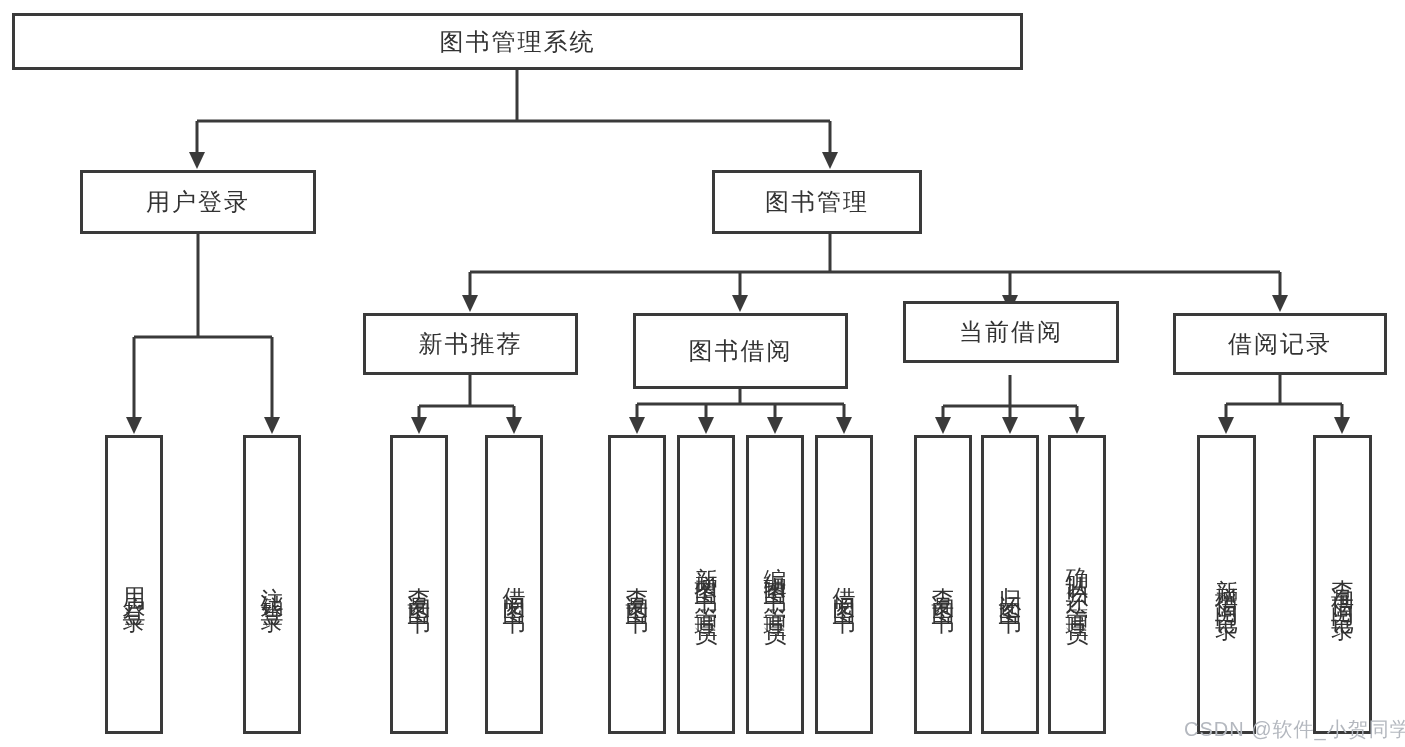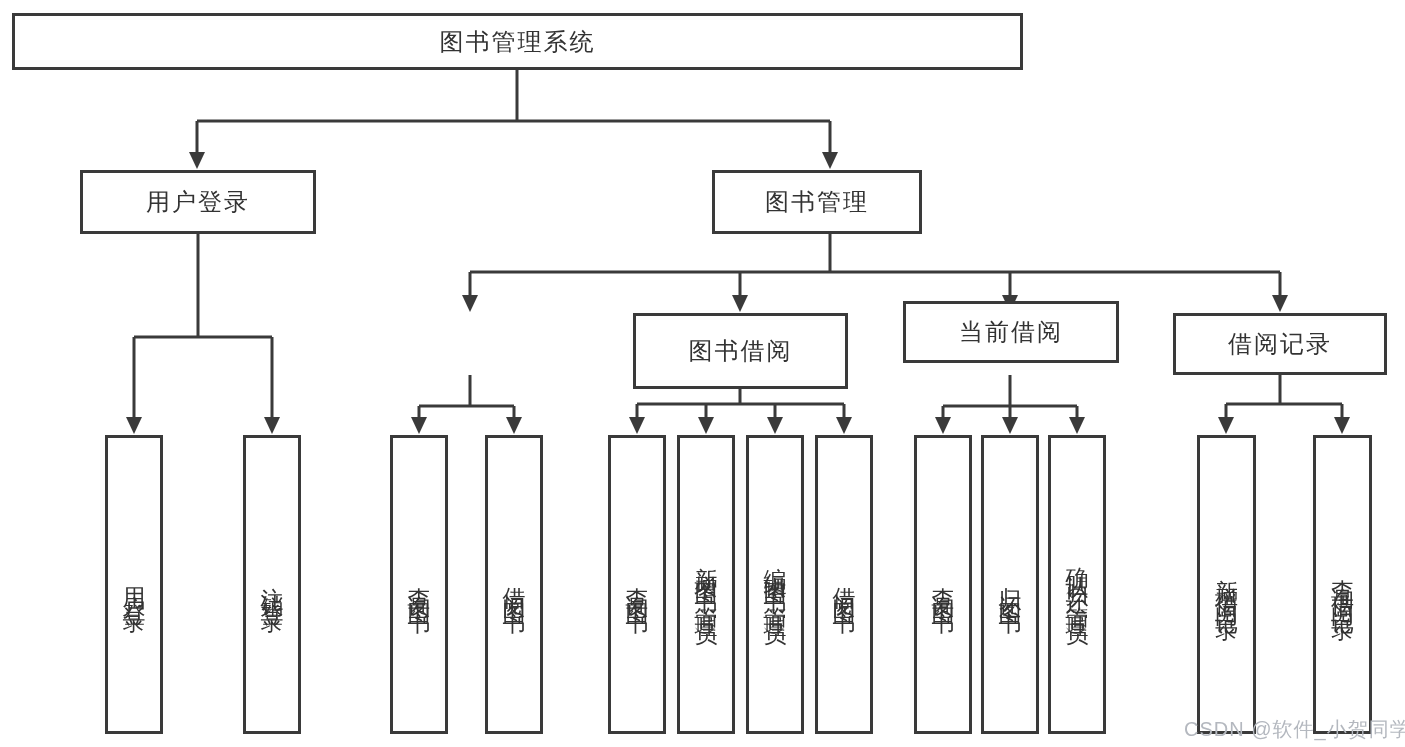--- a/index.html
+++ b/index.html
@@ -83,20 +83,23 @@
     <span class="label">图书管理系统</span>
   </div>
 
   <div class="node hnode" style="left:80px;top:170px;width:236px;height:64px;">
     <span class="label">用户登录</span>
   </div>
   <div class="node hnode" style="left:712px;top:170px;width:210px;height:64px;">
     <span class="label">图书管理</span>
   </div>
 
+  <div class="node hnode" style="left:363px;top:313px;width:215px;height:62px;">
+    <span class="label">新书推荐</span>
+  </div>
   <div class="node hnode" style="left:633px;top:313px;width:215px;height:76px;">
     <span class="label">图书借阅</span>
   </div>
   <div class="node hnode" style="left:903px;top:301px;width:216px;height:62px;">
     <span class="label">当前借阅</span>
   </div>
   <div class="node hnode" style="left:1173px;top:313px;width:214px;height:62px;">
     <span class="label">借阅记录</span>
   </div>
 

